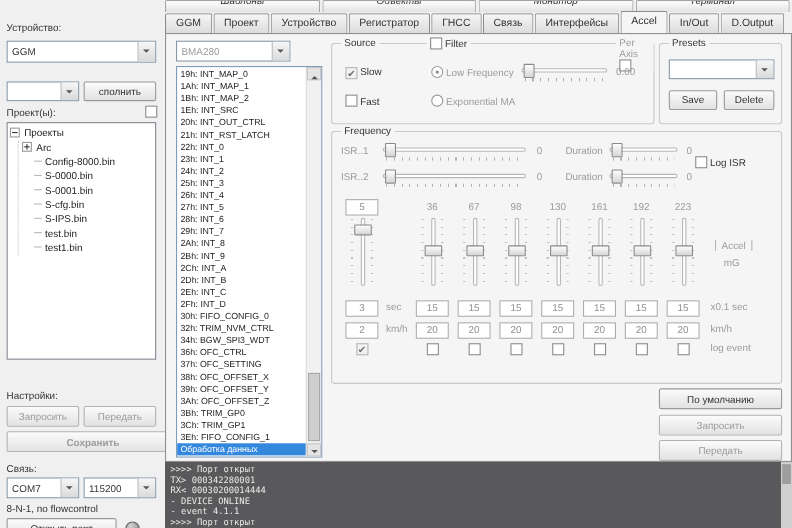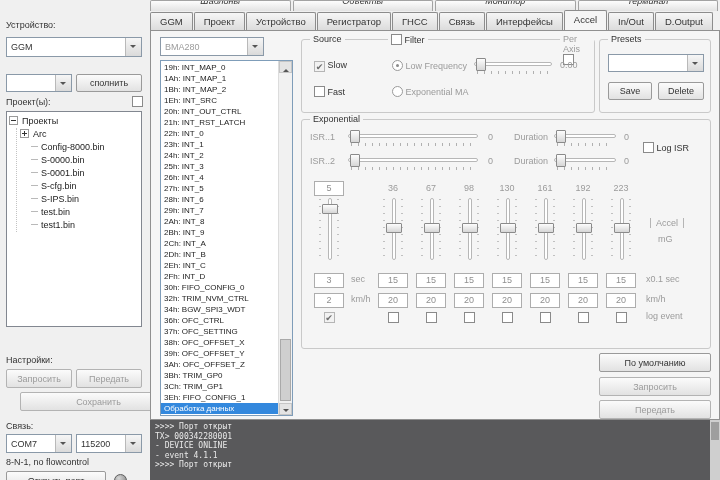--- a/index.html
+++ b/index.html
@@ -118,21 +118,21 @@
             <div class="trow tleaf"><span>S-IPS.bin</span></div>
             <div class="trow tleaf"><span>test.bin</span></div>
             <div class="trow tleaf"><span>test1.bin</span></div>
           </div>
       </div>
     </div>
 
     <div class="label" style="left:6px;top:331px;">Настройки:</div>
     <div class="btn disabled" style="left:6px;top:345px;width:66px;height:19px;">Запросить</div>
     <div class="btn disabled" style="left:76px;top:345px;width:66px;height:19px;">Передать</div>
-    <div class="btn disabled" style="left:20px;top:368px;width:157px;height:19px;">Сохранить</div>
+    <div class="btn disabled" style="left:6px;top:368px;width:157px;height:19px;font-weight:bold;">Сохранить</div>
 
     <div class="label" style="left:6px;top:397px;">Связь:</div>
     <div class="combo" style="left:6px;top:410px;width:66px;height:19px;">
       <span class="val">COM7</span>
       <span class="arrow"></span>
     </div>
     <div class="combo" style="left:76px;top:410px;width:66px;height:19px;">
       <span class="val">115200</span>
       <span class="arrow"></span>
     </div>
@@ -264,38 +264,38 @@
     <div class="group" style="left:448px;top:8px;width:112px;height:74px;">
       <span class="gtitle">Presets</span>
       <div class="combo" style="left:8px;top:14px;width:96px;height:18px;">
         <span class="arrow"></span>
       </div>
       <div class="btn" style="left:8px;top:42px;width:44px;height:18px;">Save</div>
       <div class="btn" style="left:58px;top:42px;width:46px;height:18px;">Delete</div>
     </div>
 
     <div class="group" style="left:150px;top:88px;width:410px;height:230px;">
-      <span class="gtitle">Exponential</span>
+      <span class="gtitle">Frequency</span>
 
       <span class="label gray" style="left:8px;top:12px;">ISR..1</span>
       <div class="hslider" style="left:46px;top:9px;width:130px;height:18px;">
         <div class="track"></div>
           <div class="thumb" style="left:2px;"></div>
           <div class="ticks"></div>
       </div>
       <span class="label gray" style="left:186px;top:12px;">0</span>
       <span class="label gray" style="left:212px;top:12px;">Duration</span>
       <div class="hslider" style="left:252px;top:9px;width:62px;height:18px;">
         <div class="track"></div>
           <div class="thumb" style="left:2px;"></div>
           <div class="ticks"></div>
       </div>
       <span class="label gray" style="left:322px;top:12px;">0</span>
 
-      <span class="abs" style="left:341px;top:22px;text-align:center;">
+      <span class="abs" style="left:330px;top:22px;text-align:center;">
         <span class="cb"></span>
         <span>Log ISR</span>
       </span>
 
       <span class="label gray" style="left:8px;top:36px;">ISR..2</span>
       <div class="hslider" style="left:46px;top:33px;width:130px;height:18px;">
         <div class="track"></div>
           <div class="thumb" style="left:2px;"></div>
           <div class="ticks"></div>
       </div>
@@ -477,20 +477,21 @@
     <div class="btn" style="left:448px;top:322px;width:112px;height:19px;">По умолчанию</div>
     <div class="btn disabled" style="left:448px;top:346px;width:112px;height:19px;">Запросить</div>
     <div class="btn disabled" style="left:448px;top:369px;width:112px;height:19px;">Передать</div>
   </div>
 
   <div class="term">
     <div>
 
     <div class="tline"><span>&gt;&gt;&gt;&gt; Порт открыт</span></div>
         <div class="tline"><span>TX&gt; 000342280001</span></div>
+        <div class="tline"><span>RX&lt; 00030200014444</span></div>
         <div class="tline"><span>- DEVICE ONLINE</span></div>
         <div class="tline"><span>- event 4.1.1</span></div>
         <div class="tline"><span>&gt;&gt;&gt;&gt; Порт открыт</span></div>
       </div>
     <div class="abs" style="right:0;top:0;bottom:0;width:10px;background:#cfcfcf;">
       <div class="abs" style="left:1px;right:1px;top:2px;height:18px;background:#9e9e9e;"></div>
     </div>
   </div>
 
 </div>

